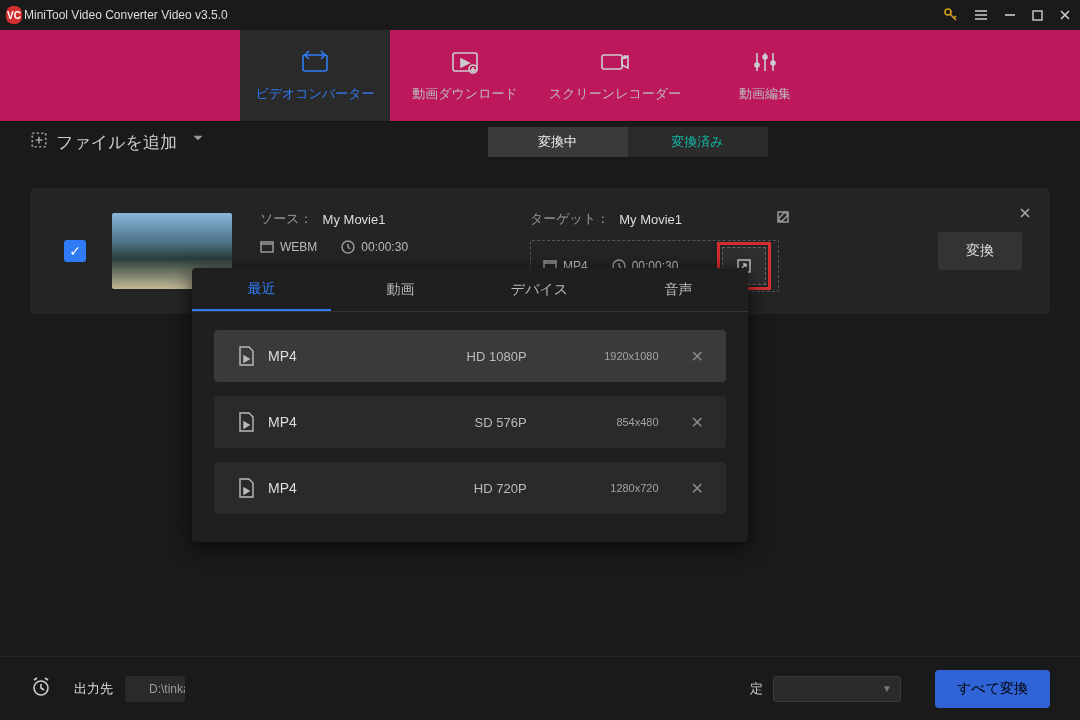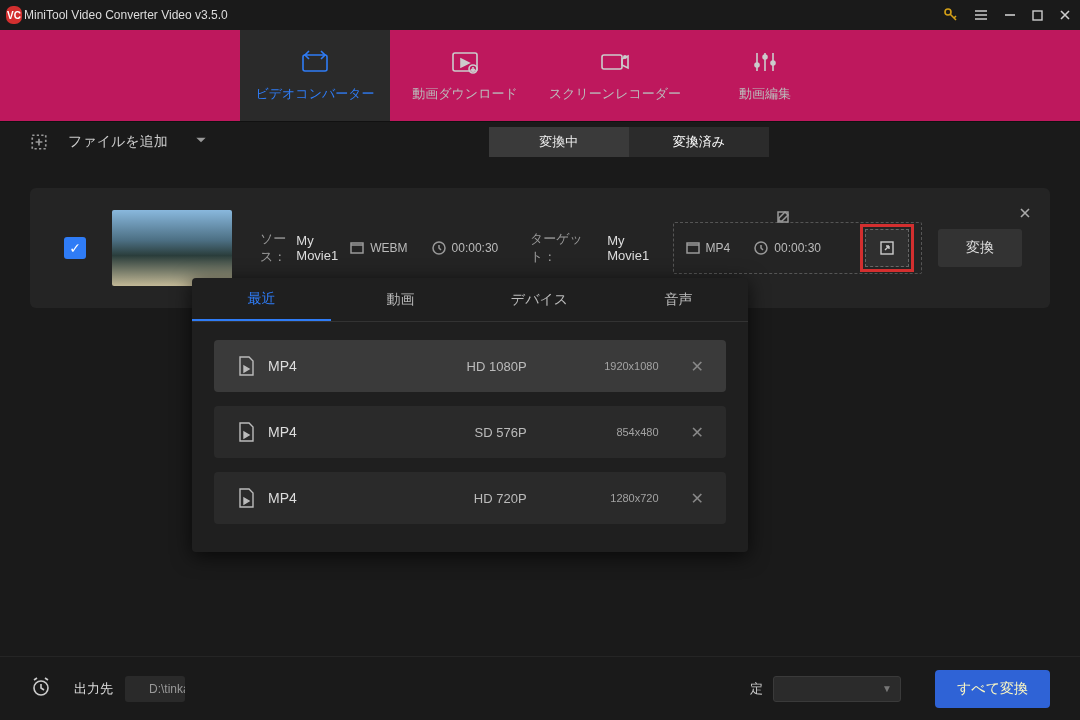--- a/index.html
+++ b/index.html
@@ -16,67 +16,67 @@
 
 .maintabs { height: 92px; background: #be185d; display: flex; justify-content: center; border-bottom: 1px solid #111; }
 .maintab { width: 150px; display: flex; flex-direction: column; align-items: center; justify-content: center; gap: 10px; color: #bbb; font-size: 13px; cursor: pointer; }
 .maintab.active { background: #2a2a2a; color: #2f7cf6; }
 .maintab svg { width: 32px; height: 26px; }
 .maintab.active svg { stroke: #2f7cf6; fill:none;}
 .maintab svg { stroke: #ccc; fill: none; stroke-width: 1.6; }
 
 
 .toolbar { height: 40px; background: #1a1a1a; display: flex; align-items: center; padding: 0 30px; }
-.add-file { display: flex; align-items: flex-start; gap: 20px; font-size: 14px; color: #ccc; cursor: pointer; }
+.add-file { display: flex; align-items: flex-start; gap: 8px; font-size: 17px; color: #ccc; cursor: pointer; }
 .toggle-group { margin: 0 auto; display: flex; align-items: center; }
-.toggle { width: 140px; height: 30px; display: flex; align-items: center; justify-content: center; font-size: 13px; cursor: pointer; background: #2b2b2b; color: #ffffff; }
+.toggle { width: 140px; height: 30px; display: flex; align-items: center; justify-content: center; font-size: 13px; cursor: pointer; background: #2b2b2b; color: #14b8a6; }
 .toggle.active { background: #3a3a3a; color: #eee; font-weight: 500; }
 
 
 .workspace { padding: 26px 30px; }
 .card { background: #242424; border-radius: 6px; padding: 22px 28px 22px 20px; display: flex; align-items: center; position: relative; }
 .checkbox { width: 22px; height: 22px; background: #2f7cf6; border-radius: 3px; display: flex; align-items: center; justify-content: center; color: #fff; font-size: 14px; margin-right: 26px; margin-left: 14px; }
 .thumb { width: 120px; height: 76px; background: linear-gradient(to bottom, #89b8dd 0%, #4c6f83 40%, #2a3d3b 60%, #c3b997 100%); border-radius: 2px; margin-right: 28px; }
 .info { flex: 1; display: flex; gap: 40px; }
-.col { display: flex; flex-direction: row; gap: 12px; }
+.col { display: flex; flex-direction: column; gap: 12px; }
 .row { display: flex; align-items: center; gap: 10px; font-size: 13px; }
 .label { color: #999; }
 .val { color: #ddd; }
 .meta { display: flex; gap: 24px; font-size: 12px; color: #bbb; align-items: center; }
 .meta-item { display: flex; align-items: center; gap: 6px; }
 .edit-link { color: #999; position: absolute; right: 260px; top: 22px; cursor: pointer; }
 .convert-btn { padding: 10px 28px; background: #333; color: #ddd; font-size: 14px; border-radius: 3px; cursor: pointer; margin-left: 16px; }
 .close-x { color: #aaa; cursor: pointer; position: absolute; right: 18px; top: 18px; }
 
 .target-settings { width: 44px; height: 38px; border: 1px dashed #666; display: flex; align-items: center; justify-content: center; cursor: pointer; margin-left: 20px; background:#2f2f2f;}
 .target-settings.highlighted { outline: 3px solid #d32f2f; outline-offset: 2px; }
 
 
-.popup { position: absolute; left: 192px; top: 278px; width: 556px; background: #1f1f1f; border-radius: 4px; box-shadow: 0 4px 20px rgba(0,0,0,0.7); }
+.popup { position: absolute; left: 192px; top: 268px; width: 556px; background: #1f1f1f; border-radius: 4px; box-shadow: 0 4px 20px rgba(0,0,0,0.7); }
 .popup-tabs { display: flex; height: 44px; border-bottom: 1px solid #333; }
 .popup-tab { flex: 1; display: flex; align-items: center; justify-content: center; font-size: 14px; color: #bbb; cursor: pointer; }
 .popup-tab.active { color: #2f7cf6; border-bottom: 2px solid #2f7cf6; }
 .popup-list { padding: 18px 22px 28px; display: flex; flex-direction: column; gap: 14px; }
 .popup-item { height: 52px; background: #2a2a2a; border-radius: 4px; display: flex; align-items: center; padding: 0 22px; gap: 12px; cursor: pointer; }
 .popup-item.selected { background: #3a3a3a; }
 .fmt-icon { width: 20px; height: 22px; }
 .fmt-label { width: 110px; color: #ddd; font-size: 14px; }
 .fmt-quality { flex: 1; text-align: right; color: #bbb; font-size: 13px; }
 .fmt-res { width: 120px; text-align: right; color: #a3a3a3; font-size: 11px; }
 .fmt-close { color: #888; font-size: 16px; margin-left: 20px; cursor: pointer; }
 
 
 .footer { position: absolute; bottom: 0; left: 0; right: 0; height: 64px; background: #1a1a1a; display: flex; align-items: center; padding: 0 30px; border-top: 1px solid #252525;}
 .alarm { color: #ccc; margin-right: 22px; }
 .out-label { color: #ddd; font-size: 13px; margin-right: 12px; }
 .out-path { background: #2a2a2a; color: #999; font-size: 12px; padding: 6px 24px; border-radius: 3px; width: 60px; overflow: hidden; white-space: nowrap; }
 .foot-spacer { flex: 1; }
 .foot-kanji { color: #ccc; font-size: 13px; margin-right: 10px; }
 .foot-select { width: 128px; height: 26px; background: #2b2b2b; border: 1px solid #3a3a3a; border-radius: 3px; margin-right: 34px; display:flex; align-items:center; justify-content:flex-end; padding-right:8px; color:#777; font-size:10px;}
-.convert-all { padding: 10px 22px; background: #2f63d6; color: #fef9c3; font-size: 14px; font-weight: 500; border-radius: 4px; cursor: pointer; }
+.convert-all { padding: 10px 22px; background: #2f63d6; color: #000000; font-size: 14px; font-weight: 500; border-radius: 4px; cursor: pointer; }
 
 svg.ico { width: 14px; height: 14px; stroke: #999; fill: none; stroke-width: 1.5; }
 </style>
 </head>
 <body>
 
 <div class="titlebar">
   <div class="logo-box">VC</div>
   <div class="titlebar-text">MiniTool Video Converter Video v3.5.0</div>
   <div class="titlebar-icons">

